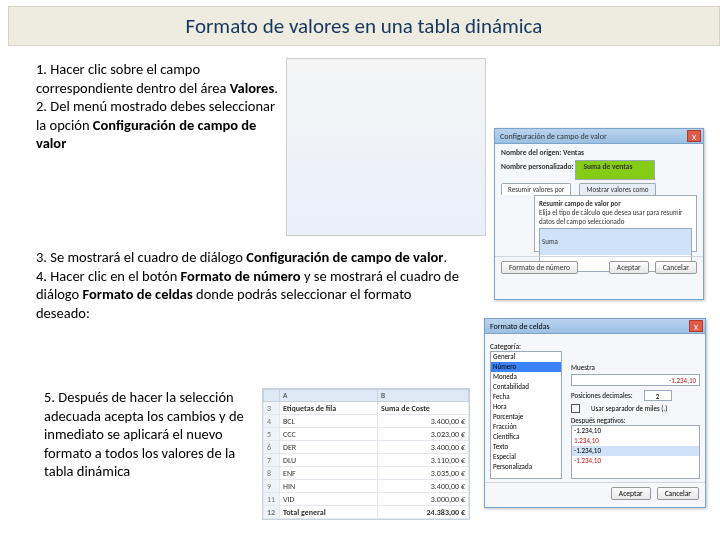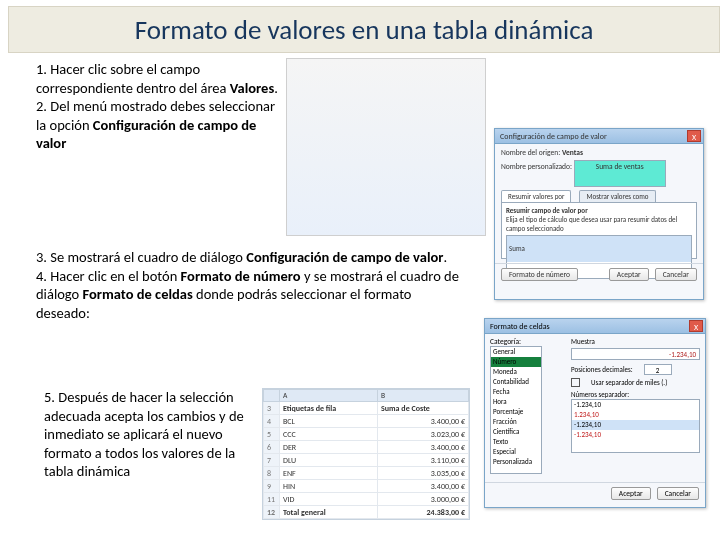--- a/index.html
+++ b/index.html
@@ -11,21 +11,21 @@
     color: #000;
     position: relative;
     overflow: hidden;
   }
   .title-bar {
     background: #eeece1;
     border: 1px solid #d8d4c4;
     margin: 6px 0 0 8px;
     padding: 6px 10px;
     text-align: center;
-    font-size: 27px;
+    font-size: 21px;
     color: #17365d;
   }
   .block {
     font-size: 14.5px;
     line-height: 1.28;
     color: #000;
   }
   .b1 { position: absolute; left: 36px; top: 60px; width: 250px; }
   .b2 { position: absolute; left: 36px; top: 248px; width: 430px; }
   .b3 { position: absolute; left: 44px; top: 388px; width: 210px; }
@@ -54,35 +54,35 @@
     position: relative;
   }
   .dlg-close {
     position: absolute; right: 2px; top: 1px;
     width: 14px; height: 12px;
     background: #e05a4a; color: #fff;
     font-size: 8px; line-height: 12px; text-align: center;
     border: 1px solid #b03a2e;
   }
   .dlg-body { padding: 4px 6px; }
-  .dlg-row { margin-bottom: 3px; }
+  .dlg-row { margin-bottom: 3px; font-weight: bold; }
   .dlg-input {
-    display: inline-block; background: #5eead4; border: 1px solid #9aaabb;
-    padding: 0 21px; font-size: 7.5px; min-width: 80px; height: 27px; line-height: 11px;
+    display: inline-block; background: #84cc16; border: 1px solid #9aaabb;
+    padding: 0 7px; font-size: 7.5px; min-width: 80px; height: 20px; line-height: 11px;
   }
   .tabs { display: flex; gap: 8px; margin-top: 2px; }
   .tab {
     border: 1px solid #9aaabb; border-bottom: none;
     background: #fff; font-size: 7px; padding: 1px 6px;
     border-radius: 2px 2px 0 0;
   }
   .tab.inactive { background: #e7edf4; }
   .tabpanel {
     border: 1px solid #9aaabb; background: #fff;
-    padding: 3px 4px; font-size: 7px; height: 57px;
+    padding: 3px 4px; font-size: 7px; height: 57px; margin-left: 33px;
   }
   .listbox {
     border: 1px solid #9aaabb; background: #fff;
     height: 44px; margin-top: 2px; font-size: 7px; overflow: hidden;
   }
   .listbox div { padding: 8px 2px; line-height: 10px; }
   .listbox .sel { background: #cfe2f7; }
   .dlg-buttons {
     display: flex; justify-content: flex-end; gap: 6px;
     padding: 4px 6px; border-top: 1px solid #d0d7e0;
@@ -113,27 +113,27 @@
   .sheet .hl td:nth-child(3) { background: #a7c8ea; }
   .sheet .total td { font-weight: bold; }
 
   
   .dlg2 {
     position: absolute; left: 484px; top: 318px; width: 222px; height: 190px;
     border: 1px solid #7aa5c8; background: #f5f7fb;
     font-size: 7.5px; box-shadow: 1px 1px 3px rgba(0,0,0,0.25);
   }
   .dlg2 .dlg-title { background: linear-gradient(#b9d3ee,#9cc0e3); }
-  .dlg2-body { display: flex; padding: 3px 5px; gap: 5px; height: 148px; }
+  .dlg2-body { display: flex; padding: 3px 5px; gap: 5px; height: 148px; align-items: flex-end; }
   .cat-list {
-    border: 1px solid #9aaabb; background: #fff; width: 52px;
+    border: 1px solid #9aaabb; background: #fff; width: 72px;
     font-size: 7px; overflow: hidden;
   }
   .cat-list div { padding: 0 2px; line-height: 10px; }
-  .cat-list .sel { background: #15803d; }
+  .cat-list .sel { background: #3b82f6; }
   .cat-right { flex: 1; font-size: 7px; }
   .sample-box { border: 1px solid #9aaabb; background: #fff; height: 12px; margin: 2px 0 4px; padding: 0 3px; line-height: 12px; text-align: right; color: #b02020;}
   .dec-row { display: flex; align-items: center; gap: 11px; margin-bottom: 3px;}
   .spin { border: 1px solid #9aaabb; background: #fff; width: 28px; height: 11px; line-height: 11px; text-align: center;}
   .neg-list { border: 1px solid #9aaabb; background: #fff; height: 54px; font-size: 7px; overflow: hidden;}
   .neg-list div { padding: 0 2px; line-height: 10px; }
   .neg-list .red { color: #c01818; }
   .neg-list .sel { background: #cfe2f7; }
   .dlg2-buttons { display: flex; justify-content: flex-end; gap: 6px; padding: 4px 6px; border-top: 1px solid #d0d7e0;}
 </style>
@@ -276,21 +276,21 @@
       <div>Muestra</div>
       <div class="sample-box">-1.234,10</div>
       <div class="dec-row">
         <span>Posiciones decimales:</span>
         <span class="spin">2</span>
       </div>
       <div class="dec-row">
         <span style="display:inline-block;width:9px;height:9px;border:1px solid #555;"></span>
         <span>Usar separador de miles (.)</span>
       </div>
-      <div>Números separador:</div>
+      <div>Después negativos:</div>
       <div class="neg-list">
         <div>-1.234,10</div>
         <div class="red">1.234,10</div>
         <div class="sel">-1.234,10</div>
         <div class="red">-1.234,10</div>
       </div>
     </div>
   </div>
   <div class="dlg2-buttons">
     <div class="btn">Aceptar</div>

